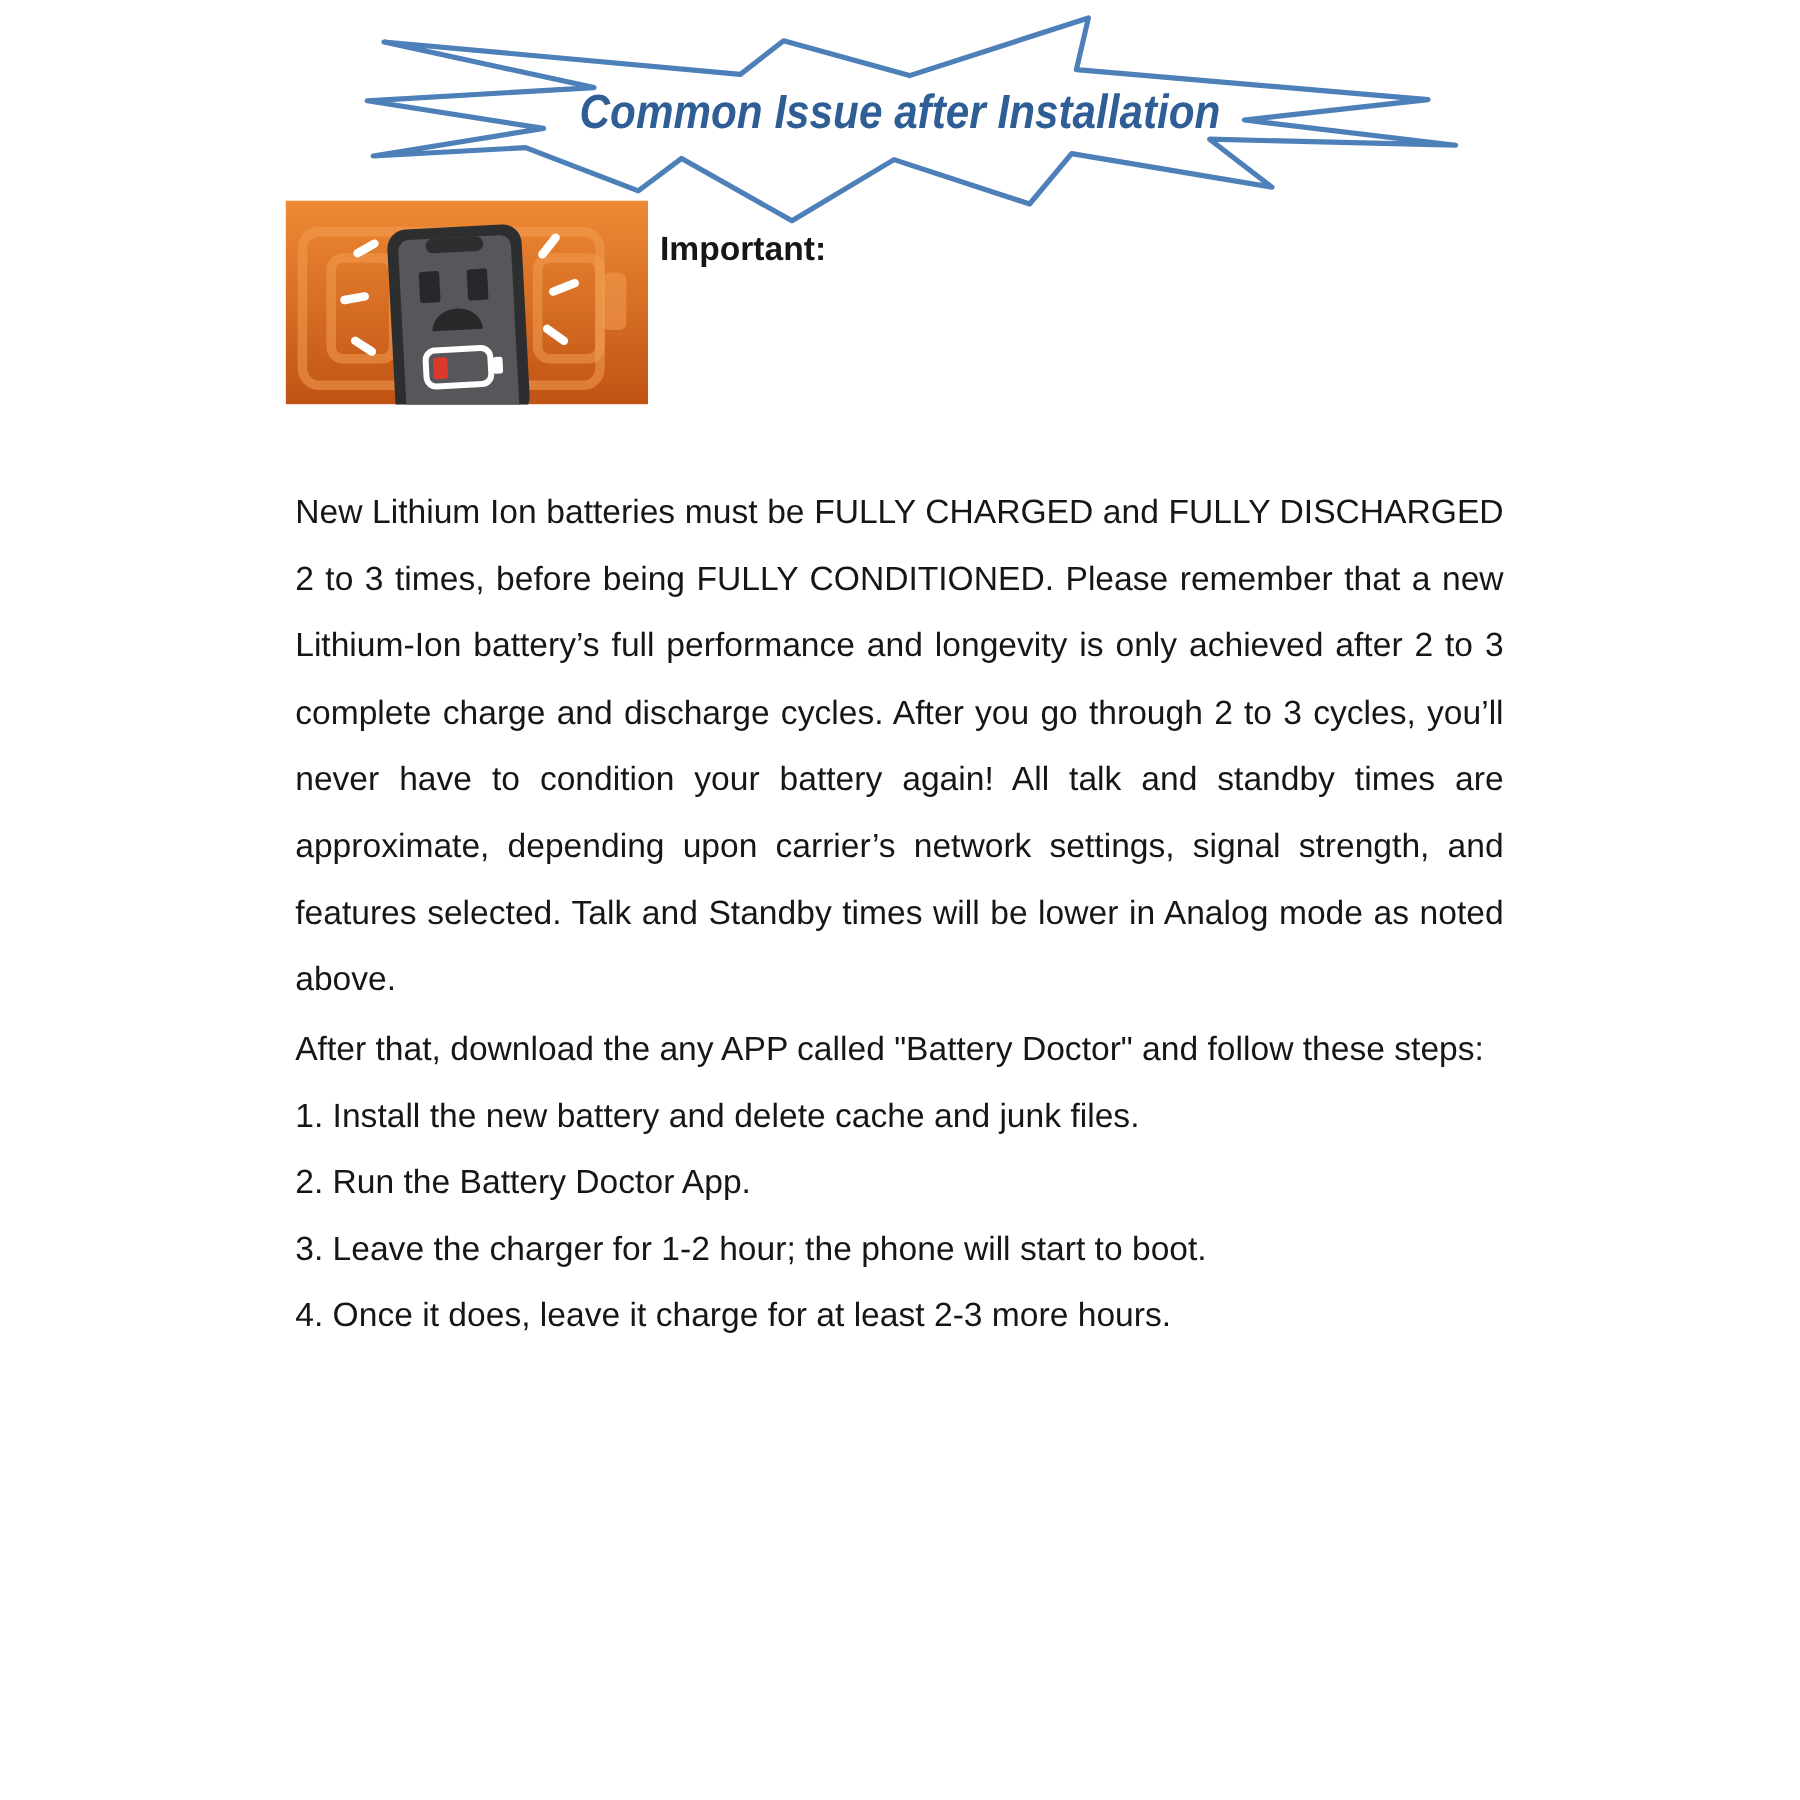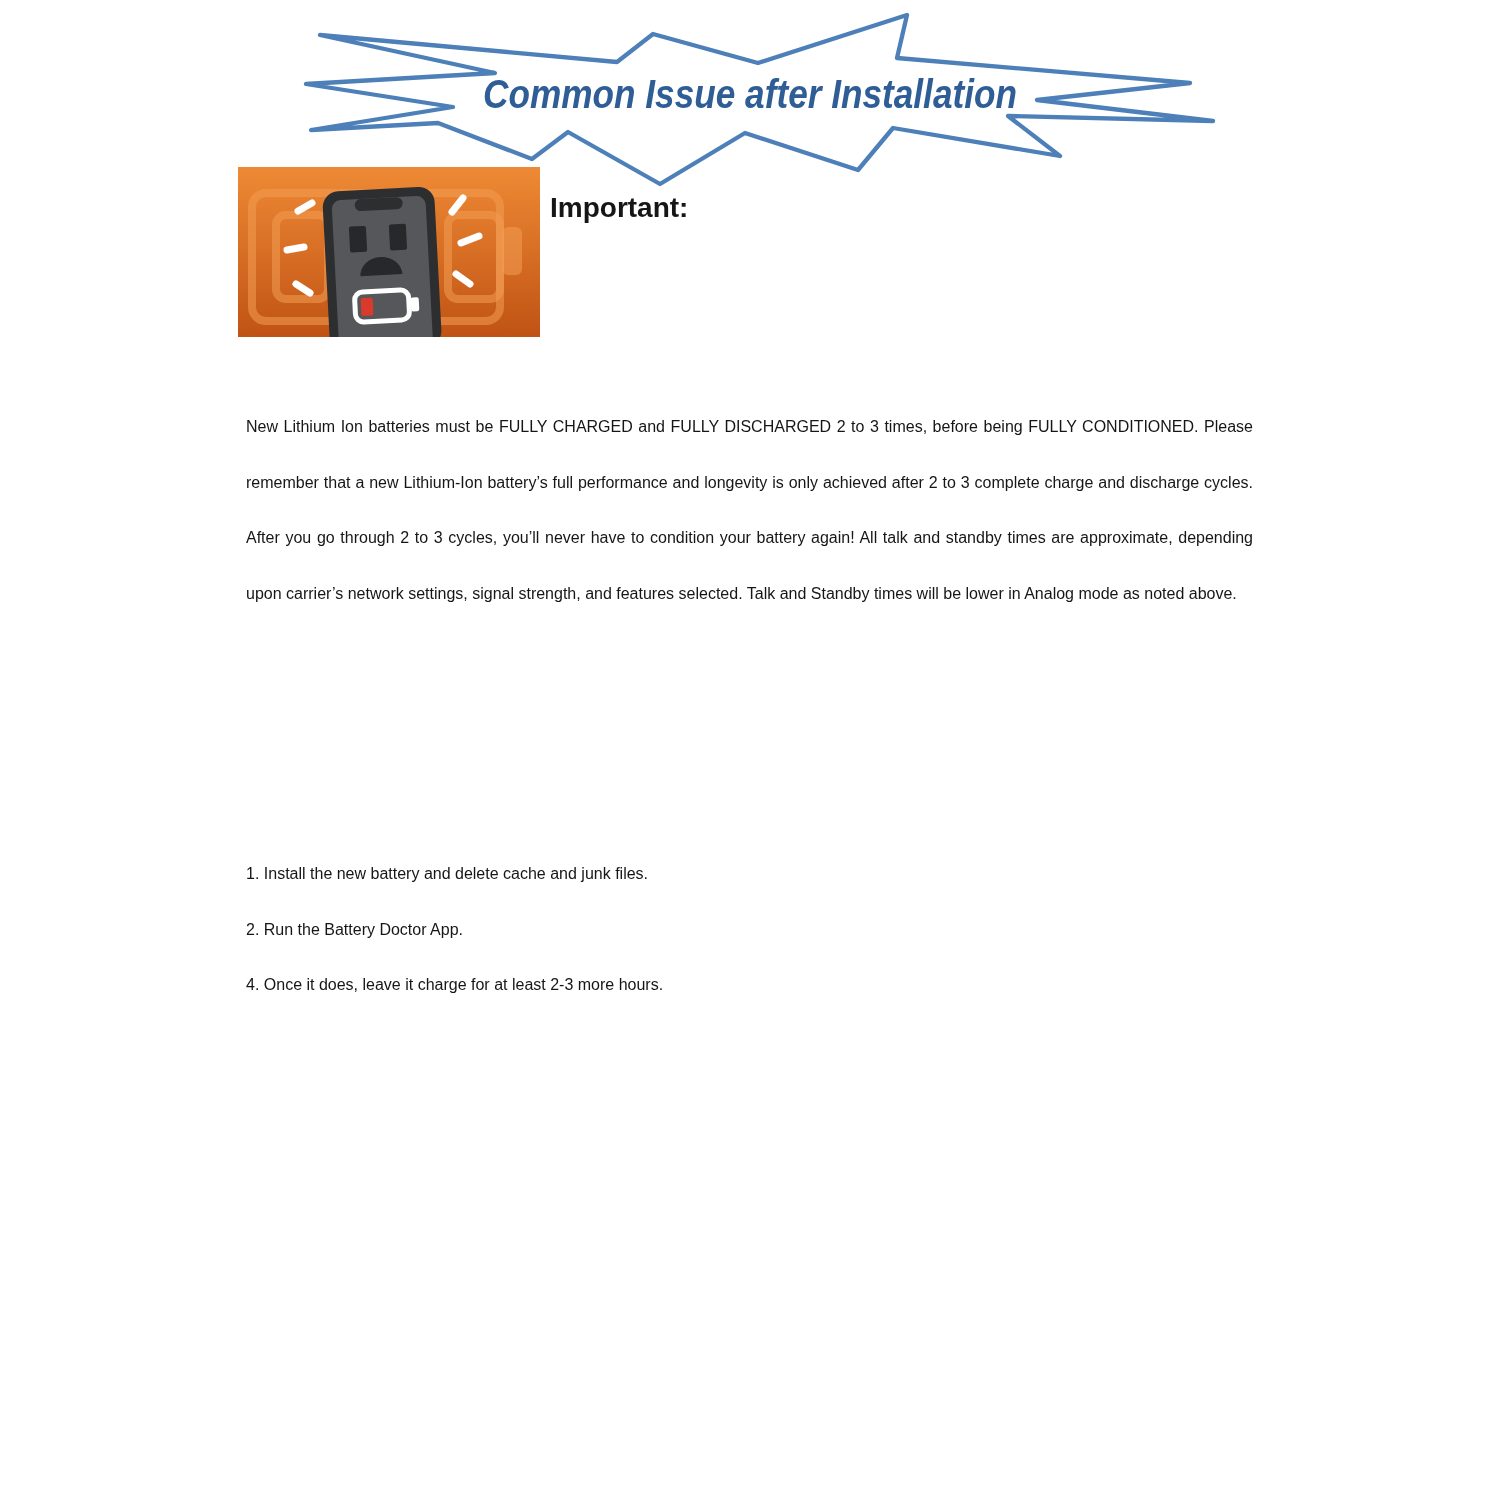--- a/index.html
+++ b/index.html
@@ -19,21 +19,21 @@
     font-size:40px;font-weight:bold;font-style:italic;
     color:#2e5e95;text-align:center;line-height:48px;
     transform:scaleX(0.88);transform-origin:50% 50%;
     white-space:nowrap;
   }
   
   .hero{position:absolute;left:238px;top:167px;width:302px;height:170px;}
   
   .tblock{
     position:absolute;left:246px;width:1007px;
-    font-size:16px;line-height:55.6px;text-align:justify;
+    font-size:28px;line-height:55.6px;text-align:justify;
   }
   .tblock p{margin:0;padding:0;}
   .important-block{
     position:absolute;left:550px;top:180px;width:703px;
     font-size:28px;line-height:55.6px;text-align:justify;
   }
   .important-block .imp-head{font-weight:bold;}
   .important-block p{margin:0;}
   .para1{top:399px;}
   .steps{top:846px;}
@@ -90,19 +90,21 @@
 
   <div class="important-block">
     <p class="imp-head">Important:</p>
   </div>
 
   <div class="tblock para1">
     <p>New Lithium Ion batteries must be FULLY CHARGED and FULLY DISCHARGED 2 to 3 times, before being FULLY CONDITIONED. Please remember that a new Lithium-Ion battery’s full performance and longevity is only achieved after 2 to 3 complete charge and discharge cycles. After you go through 2 to 3 cycles, you’ll never have to condition your battery again! All talk and standby times are approximate, depending upon carrier’s network settings, signal strength, and features selected. Talk and Standby times will be lower in Analog mode as noted above.</p>
   </div>
 
   <div class="tblock steps">
+    <p>After that, download the any APP called "Battery Doctor" and follow these steps:</p>
     <p>1. Install the new battery and delete cache and junk files.</p>
     <p>2. Run the Battery Doctor App.</p>
+    <p>3. Leave the charger for 1-2 hour; the phone will start to boot.</p>
     <p>4. Once it does, leave it charge for at least 2-3 more hours.</p>
   </div>
 
 
 </div>
 
 </body></html>

